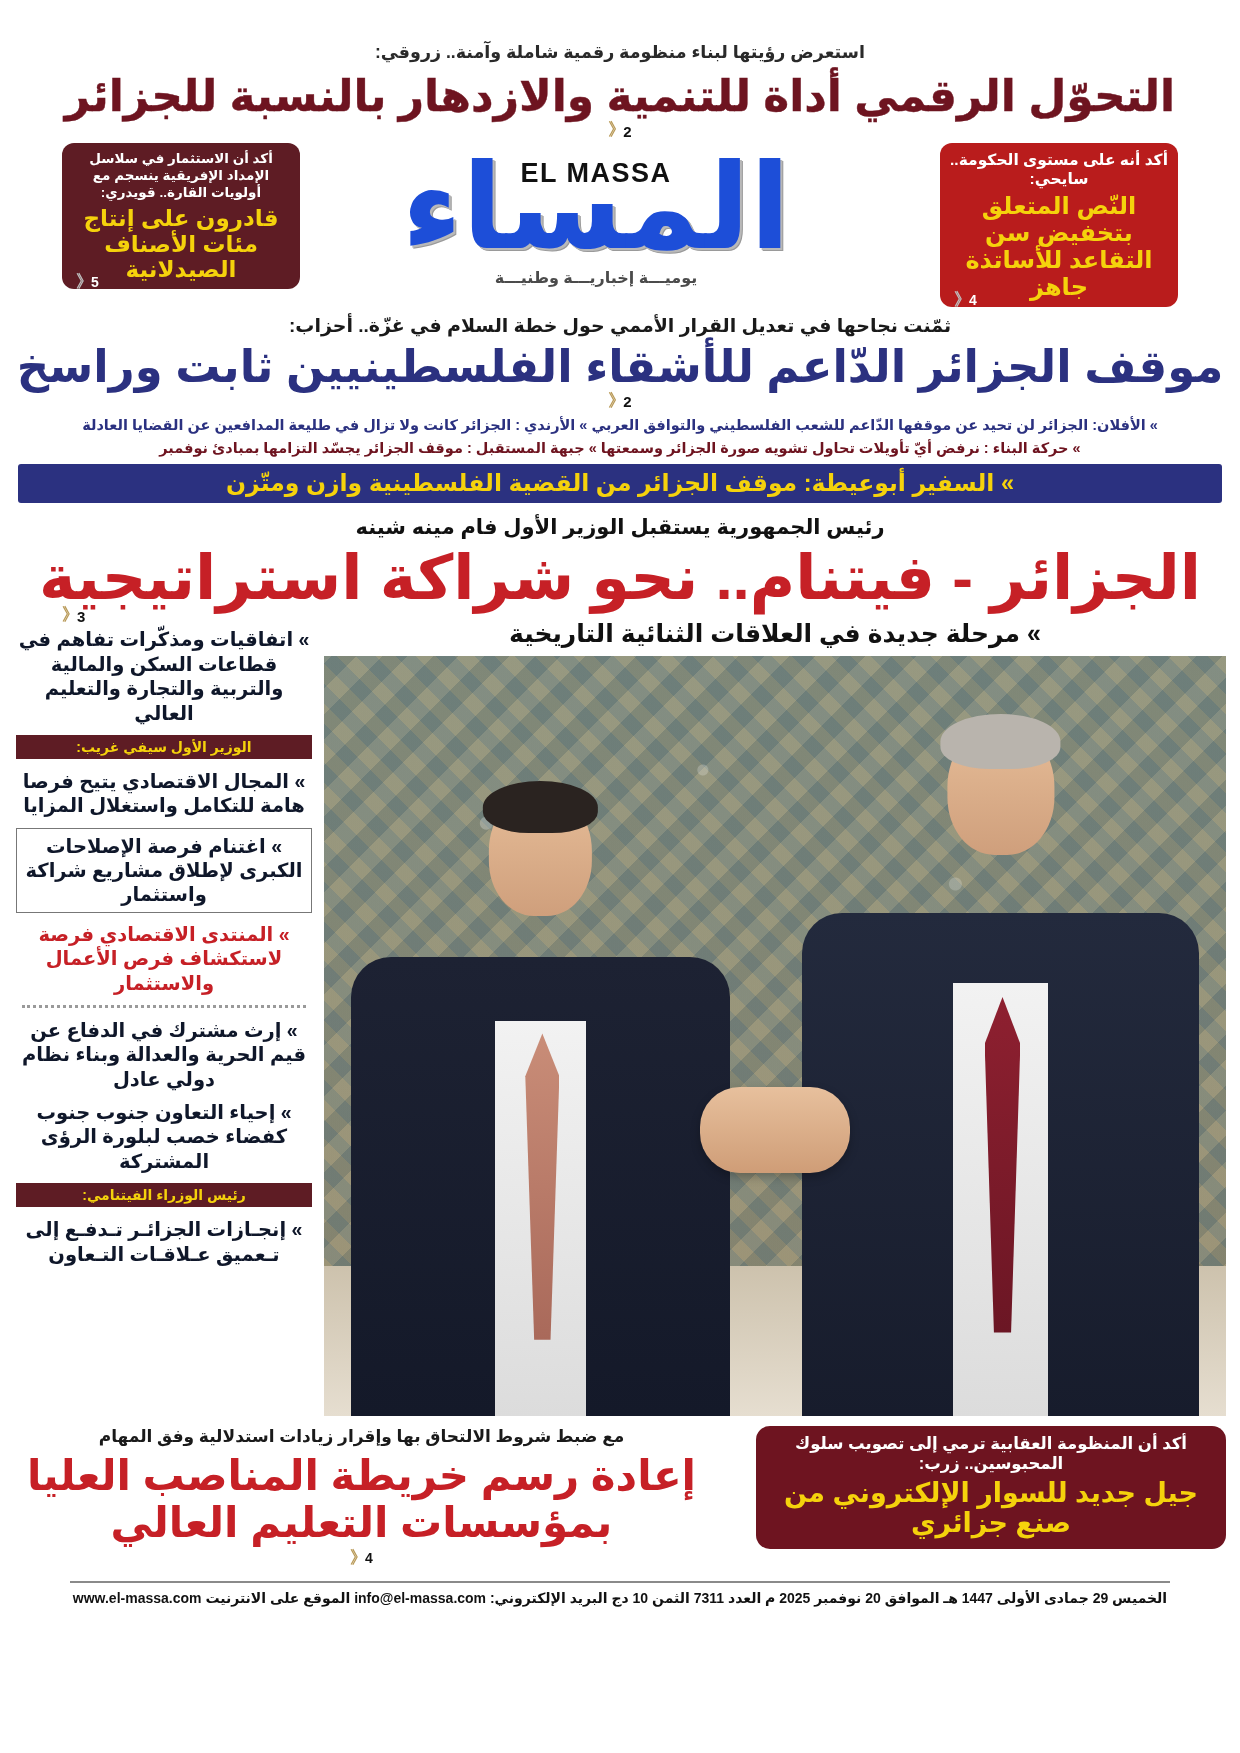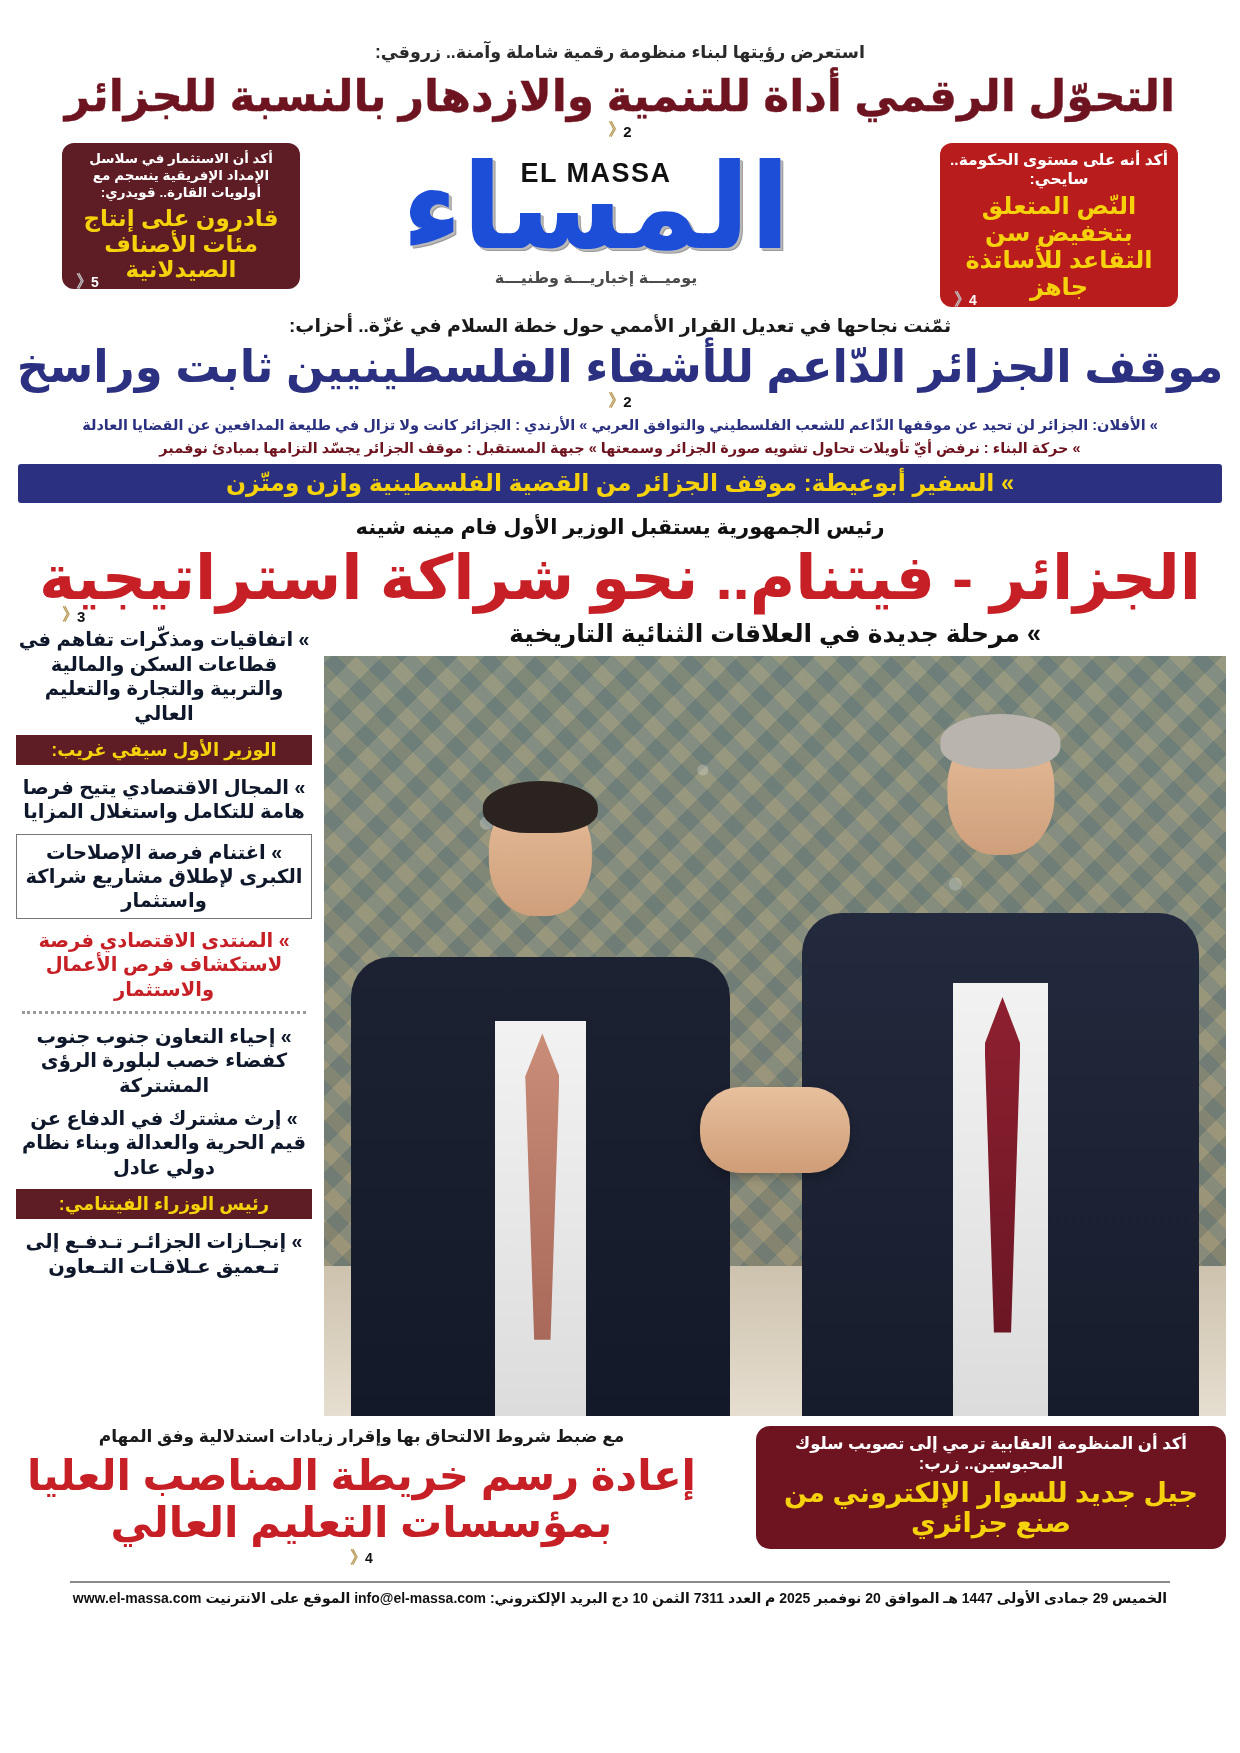--- a/index.html
+++ b/index.html
@@ -183,21 +183,21 @@
   
   .sb-bullet{
     text-align:center;font-size:19.5px;font-weight:bold;color:#0f172a;
     line-height:1.25;margin:9px 2px;
   }
   .sb-bullet.red{color:#c62026;}
   .sb-box{
     border:1px solid #777;padding:5px 6px;margin:9px 2px;
   }
   .sb-head{
-    background:#5e1c24;color:#f5d20c;font-size:18px;font-weight:bold;
+    background:#5e1c24;color:#f5d20c;font-size:14px;font-weight:bold;
     text-align:center;padding:4px 6px;margin:10px 2px;
   }
   .dots{
     border-top:3px dotted #9a9a9a;margin:10px 8px;height:0;
   }
 
   
   .bottom-row{
     display:flex;align-items:flex-start;margin-top:10px;padding:0 14px;
     box-sizing:border-box;gap:12px;
@@ -306,22 +306,22 @@
       </div>
     </div>
 
     <div class="side-col">
       <div class="sb-bullet ar">» اتفاقيات ومذكّرات تفاهم في قطاعات السكن والمالية والتربية والتجارة والتعليم العالي</div>
       <div class="sb-head ar">الوزير الأول سيفي غريب:</div>
       <div class="sb-bullet ar">» المجال الاقتصادي يتيح فرصا هامة للتكامل واستغلال المزايا</div>
       <div class="sb-box sb-bullet ar" style="margin-top:10px;">» اغتنام فرصة الإصلاحات الكبرى لإطلاق مشاريع شراكة واستثمار</div>
       <div class="sb-bullet red ar">» المنتدى الاقتصادي فرصة لاستكشاف فرص الأعمال والاستثمار</div>
       <div class="dots"></div>
+      <div class="sb-bullet ar">» إرث مشترك في الدفاع عن قيم الحرية والعدالة وبناء نظام دولي عادل</div>
       <div class="sb-bullet ar">» إحياء التعاون جنوب جنوب كفضاء خصب لبلورة الرؤى المشتركة</div>
-      <div class="sb-bullet ar">» إرث مشترك في الدفاع عن قيم الحرية والعدالة وبناء نظام دولي عادل</div>
       <div class="sb-head ar">رئيس الوزراء الفيتنامي:</div>
       <div class="sb-bullet ar">» إنجـازات الجزائـر تـدفـع إلى تـعميق عـلاقـات التـعاون</div>
     </div>
   </div>
 
   <div class="bottom-row">
     <div class="bt-left">
       <div class="kick ar">أكد أن المنظومة العقابية ترمي إلى تصويب سلوك المحبوسين.. زرب:</div>
       <div class="hl ar">جيل جديد للسوار الإلكتروني من صنع جزائري</div>
     </div>

